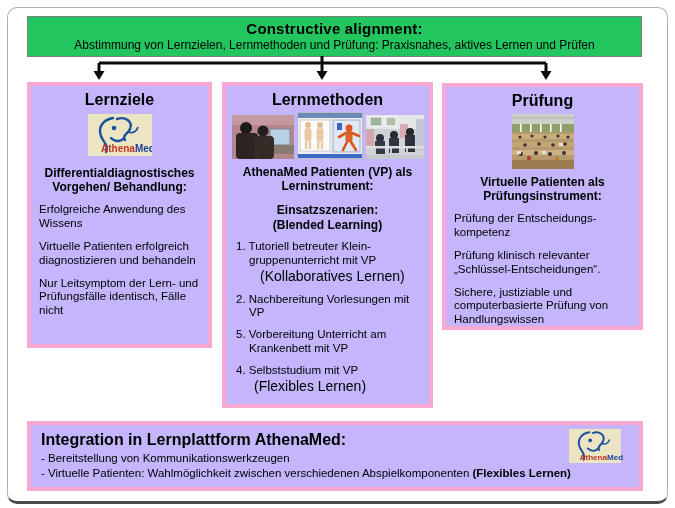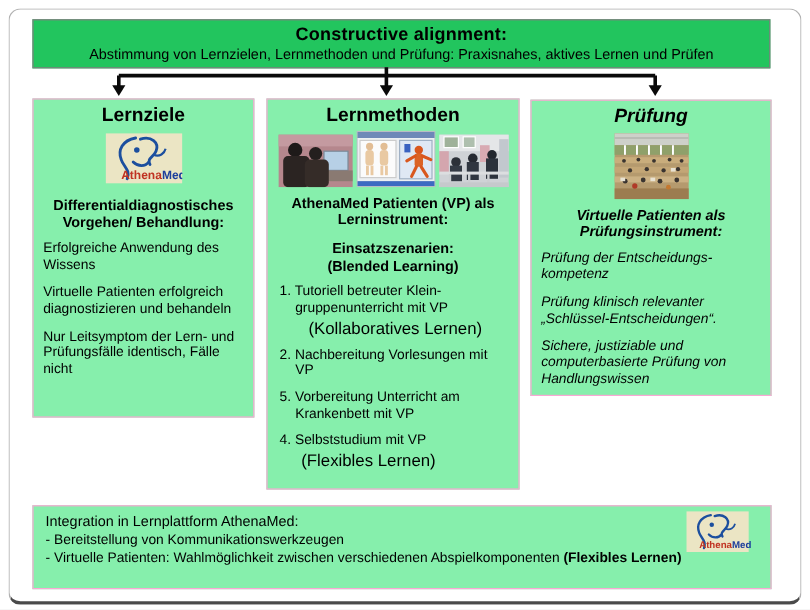--- a/index.html
+++ b/index.html
@@ -14,40 +14,40 @@
   }
   .hdr-box {
     position:absolute; left:27px; top:16px; width:613px; height:39px;
     border:1px solid #7f7f7f; background:#22c55e; text-align:center;
   }
   .hdr-title { font-size:15px; font-weight:bold; margin-top:3px; letter-spacing:.2px; }
   .hdr-sub { font-size:12px; margin-top:1px; }
 
   .arrows { position:absolute; left:0; top:55px; width:675px; height:32px; }
 
-  .box { position:absolute; border:1px solid #f9a8d4; background:#86efac; box-sizing:border-box; }
+  .box { position:absolute; border:4px solid #f9a8d4; background:#c4b5fd; box-sizing:border-box; }
   .box-lz { left:27px;  top:82px; width:185px; height:266px; }
   .box-lm { left:222px; top:82px; width:211px; height:326px; }
-  .box-pr { left:442px; top:83px; width:201px; height:247px;font-style:italic; }
+  .box-pr { left:442px; top:83px; width:201px; height:247px; }
   .box-in { left:27px;  top:421px; width:616px; height:70px; }
 
   .col-title { font-size:16px; font-weight:bold; text-align:center; padding-top:5px; line-height:1.1; }
   .bold-head { font-size:12px; font-weight:bold; text-align:center; line-height:1.2; margin-top:6px; padding:0 4px; }
   .para { font-size:11.5px; line-height:1.2; margin:9px 8px 0 8px; }
 
   .logo-wrap { width:64px; margin:5px auto 0 auto; }
   .photos { display:flex; justify-content:center; align-items:flex-end; gap:3px; margin-top:3px; }
   .photo-frame svg { display:block; }
   .photo-center { display:flex; justify-content:center; margin-top:4px; }
 
   .m-item { font-size:11.5px; line-height:1.2; margin:8px 8px 0 10px; padding-left:13px; text-indent:-13px; }
   .m-item-sub { font-size:14px; font-weight:normal; line-height:1.2; margin:0 8px 0 34px; }
 
   .in-pad { padding:5px 10px 0 10px; }
-  .in-head { font-size:12px; font-weight:normal; line-height:1.3; }
+  .in-head { font-size:16px; font-weight:bold; line-height:1.3; }
   .in-line { font-size:11.5px; line-height:1.32; }
   .in-logo { position:absolute; right:16px; top:4px; }
 </style>
 </head>
 <body>
 
 <div class="page">
   <div class="frame"></div>
 
   <div class="hdr-box">

